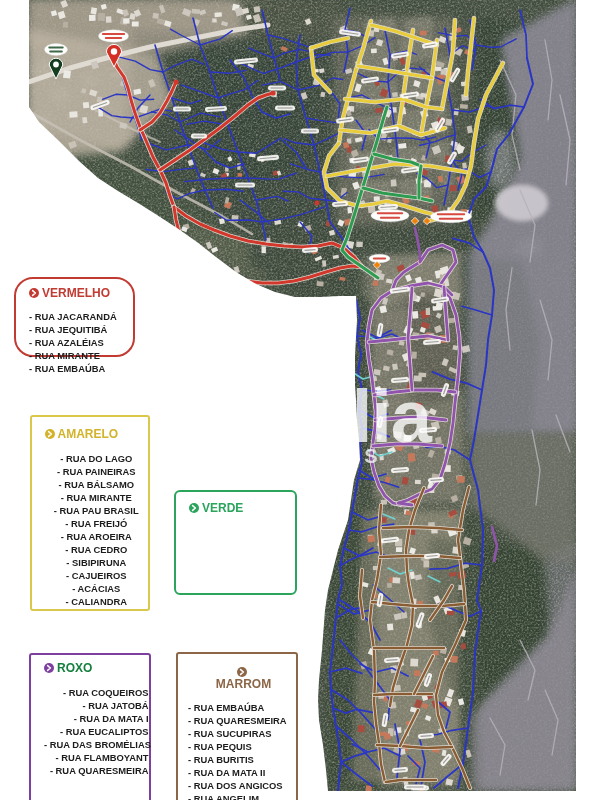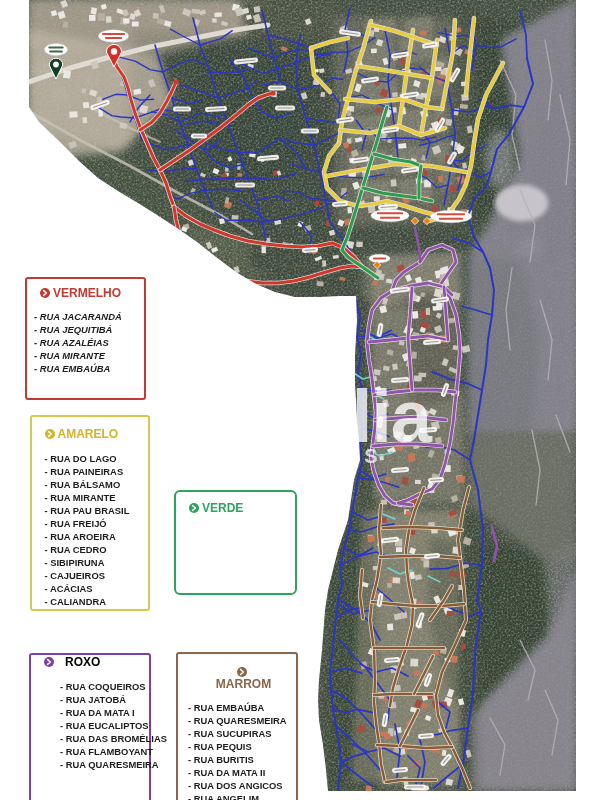--- a/index.html
+++ b/index.html
@@ -952,37 +952,37 @@
 <ellipse cx="451" cy="216.5" rx="20.5" ry="6.2" fill="#fdfdfb" stroke="#ddd" stroke-width="0.4"></ellipse>
 <line x1="437.8" y1="214.3" x2="464.2" y2="214.3" stroke="#d22b20" stroke-width="2" stroke-linecap="round" opacity="0.85"></line>
 <line x1="439.8" y1="218.7" x2="462.2" y2="218.7" stroke="#d22b20" stroke-width="2" stroke-linecap="round" opacity="0.85"></line>
 <ellipse cx="379.5" cy="258.5" rx="10.5" ry="4.2" fill="#fdfdfb" stroke="#ddd" stroke-width="0.4"></ellipse>
 <line x1="373.9" y1="258.5" x2="385.1" y2="258.5" stroke="#d22b20" stroke-width="2" stroke-linecap="round" opacity="0.85"></line>
 <rect x="412.4" y="218.4" width="5.2" height="5.2" fill="#ef8108" stroke="#fff" stroke-width="0.7" transform="rotate(45 415 221)"></rect>
 <rect x="424.4" y="218.4" width="5.2" height="5.2" fill="#ef8108" stroke="#fff" stroke-width="0.7" transform="rotate(45 427 221)"></rect>
 <rect x="374.4" y="262.4" width="5.2" height="5.2" fill="#ef8108" stroke="#fff" stroke-width="0.7" transform="rotate(45 377 265)"></rect>
 </g>
 </svg>
-<div class="box" style="left:25px;top:277px;width:120.5px;height:123px;border-color:#c23b32;">
+<div class="box" style="left:14px;top:277px;width:120.5px;height:80px;border-color:#c23b32;border-radius:19px;">
       <div class="ti" style="color:#c23b32;margin-top:7px;">
         <svg class="ic" width="10" height="10" viewBox="0 0 10 10">
           <circle cx="5" cy="5" r="5" fill="#c23b32"></circle>
           <path d="M3.6 2.6 L6.4 5 L3.6 7.4" fill="none" stroke="#fff" stroke-width="1.5" stroke-linecap="round" stroke-linejoin="round"></path>
         </svg>
         <span>VERMELHO</span>
       </div>
-      <div class="items" style="margin-top:10px;margin-left:7px;font-style:italic;">
+      <div class="items" style="margin-top:10px;margin-left:13px;">
         <div class="li">- RUA JACARANDÁ</div>
         <div class="li">- RUA JEQUITIBÁ</div>
         <div class="li">- RUA AZALÉIAS</div>
         <div class="li">- RUA MIRANTE</div>
         <div class="li">- RUA EMBAÚBA</div>
       </div>
     </div>
-<div class="box" style="left:29.5px;top:415px;width:120.5px;height:196px;border-color:#d9c84c;">
+<div class="box" style="left:29.5px;top:415px;width:120.5px;height:196px;border-color:#d9c84c;text-align:center;">
       <div class="ti" style="color:#d2b32a;margin-top:10px;">
         <svg class="ic" width="10" height="10" viewBox="0 0 10 10">
           <circle cx="5" cy="5" r="5" fill="#d2b32a"></circle>
           <path d="M3.6 2.6 L6.4 5 L3.6 7.4" fill="none" stroke="#fff" stroke-width="1.5" stroke-linecap="round" stroke-linejoin="round"></path>
         </svg>
         <span>AMARELO</span>
       </div>
       <div class="items" style="margin-top:11px;margin-left:13px;">
         <div class="li">- RUA DO LAGO</div>
         <div class="li">- RUA PAINEIRAS</div>
@@ -1001,28 +1001,28 @@
 <div class="box" style="left:174px;top:490px;width:123px;height:105px;border-color:#2ba45c;border-radius:6px;">
       <div class="ti" style="color:#2ba45c;margin-top:9px;">
         <svg class="ic" width="10" height="10" viewBox="0 0 10 10">
           <circle cx="5" cy="5" r="5" fill="#2ba45c"></circle>
           <path d="M3.6 2.6 L6.4 5 L3.6 7.4" fill="none" stroke="#fff" stroke-width="1.5" stroke-linecap="round" stroke-linejoin="round"></path>
         </svg>
         <span>VERDE</span>
       </div>
     </div>
 <div class="box" style="left:29px;top:653px;width:121.5px;height:157px;border-color:#7e40a0;">
-      <div class="ti" style="color:#000000;gap:8px;">
+      <div class="ti" style="color:#15803d;margin-top:6px;">
         <svg class="ic" width="10" height="10" viewBox="0 0 10 10">
           <circle cx="5" cy="5" r="5" fill="#7e40a0"></circle>
           <path d="M3.6 2.6 L6.4 5 L3.6 7.4" fill="none" stroke="#fff" stroke-width="1.5" stroke-linecap="round" stroke-linejoin="round"></path>
         </svg>
         <span>ROXO</span>
       </div>
-      <div class="items" style="margin-top:11px;margin-left:29px;">
+      <div class="items" style="margin-top:11px;margin-left:13px;text-align:right;">
         <div class="li">- RUA COQUEIROS</div>
         <div class="li">- RUA JATOBÁ</div>
         <div class="li">- RUA DA MATA I</div>
         <div class="li">- RUA EUCALIPTOS</div>
         <div class="li">- RUA DAS BROMÉLIAS</div>
         <div class="li">- RUA FLAMBOYANT</div>
         <div class="li">- RUA QUARESMEIRA</div>
       </div>
     </div>
 <div class="box" style="left:176px;top:652px;width:122px;height:158px;border-color:#8c6647;">

